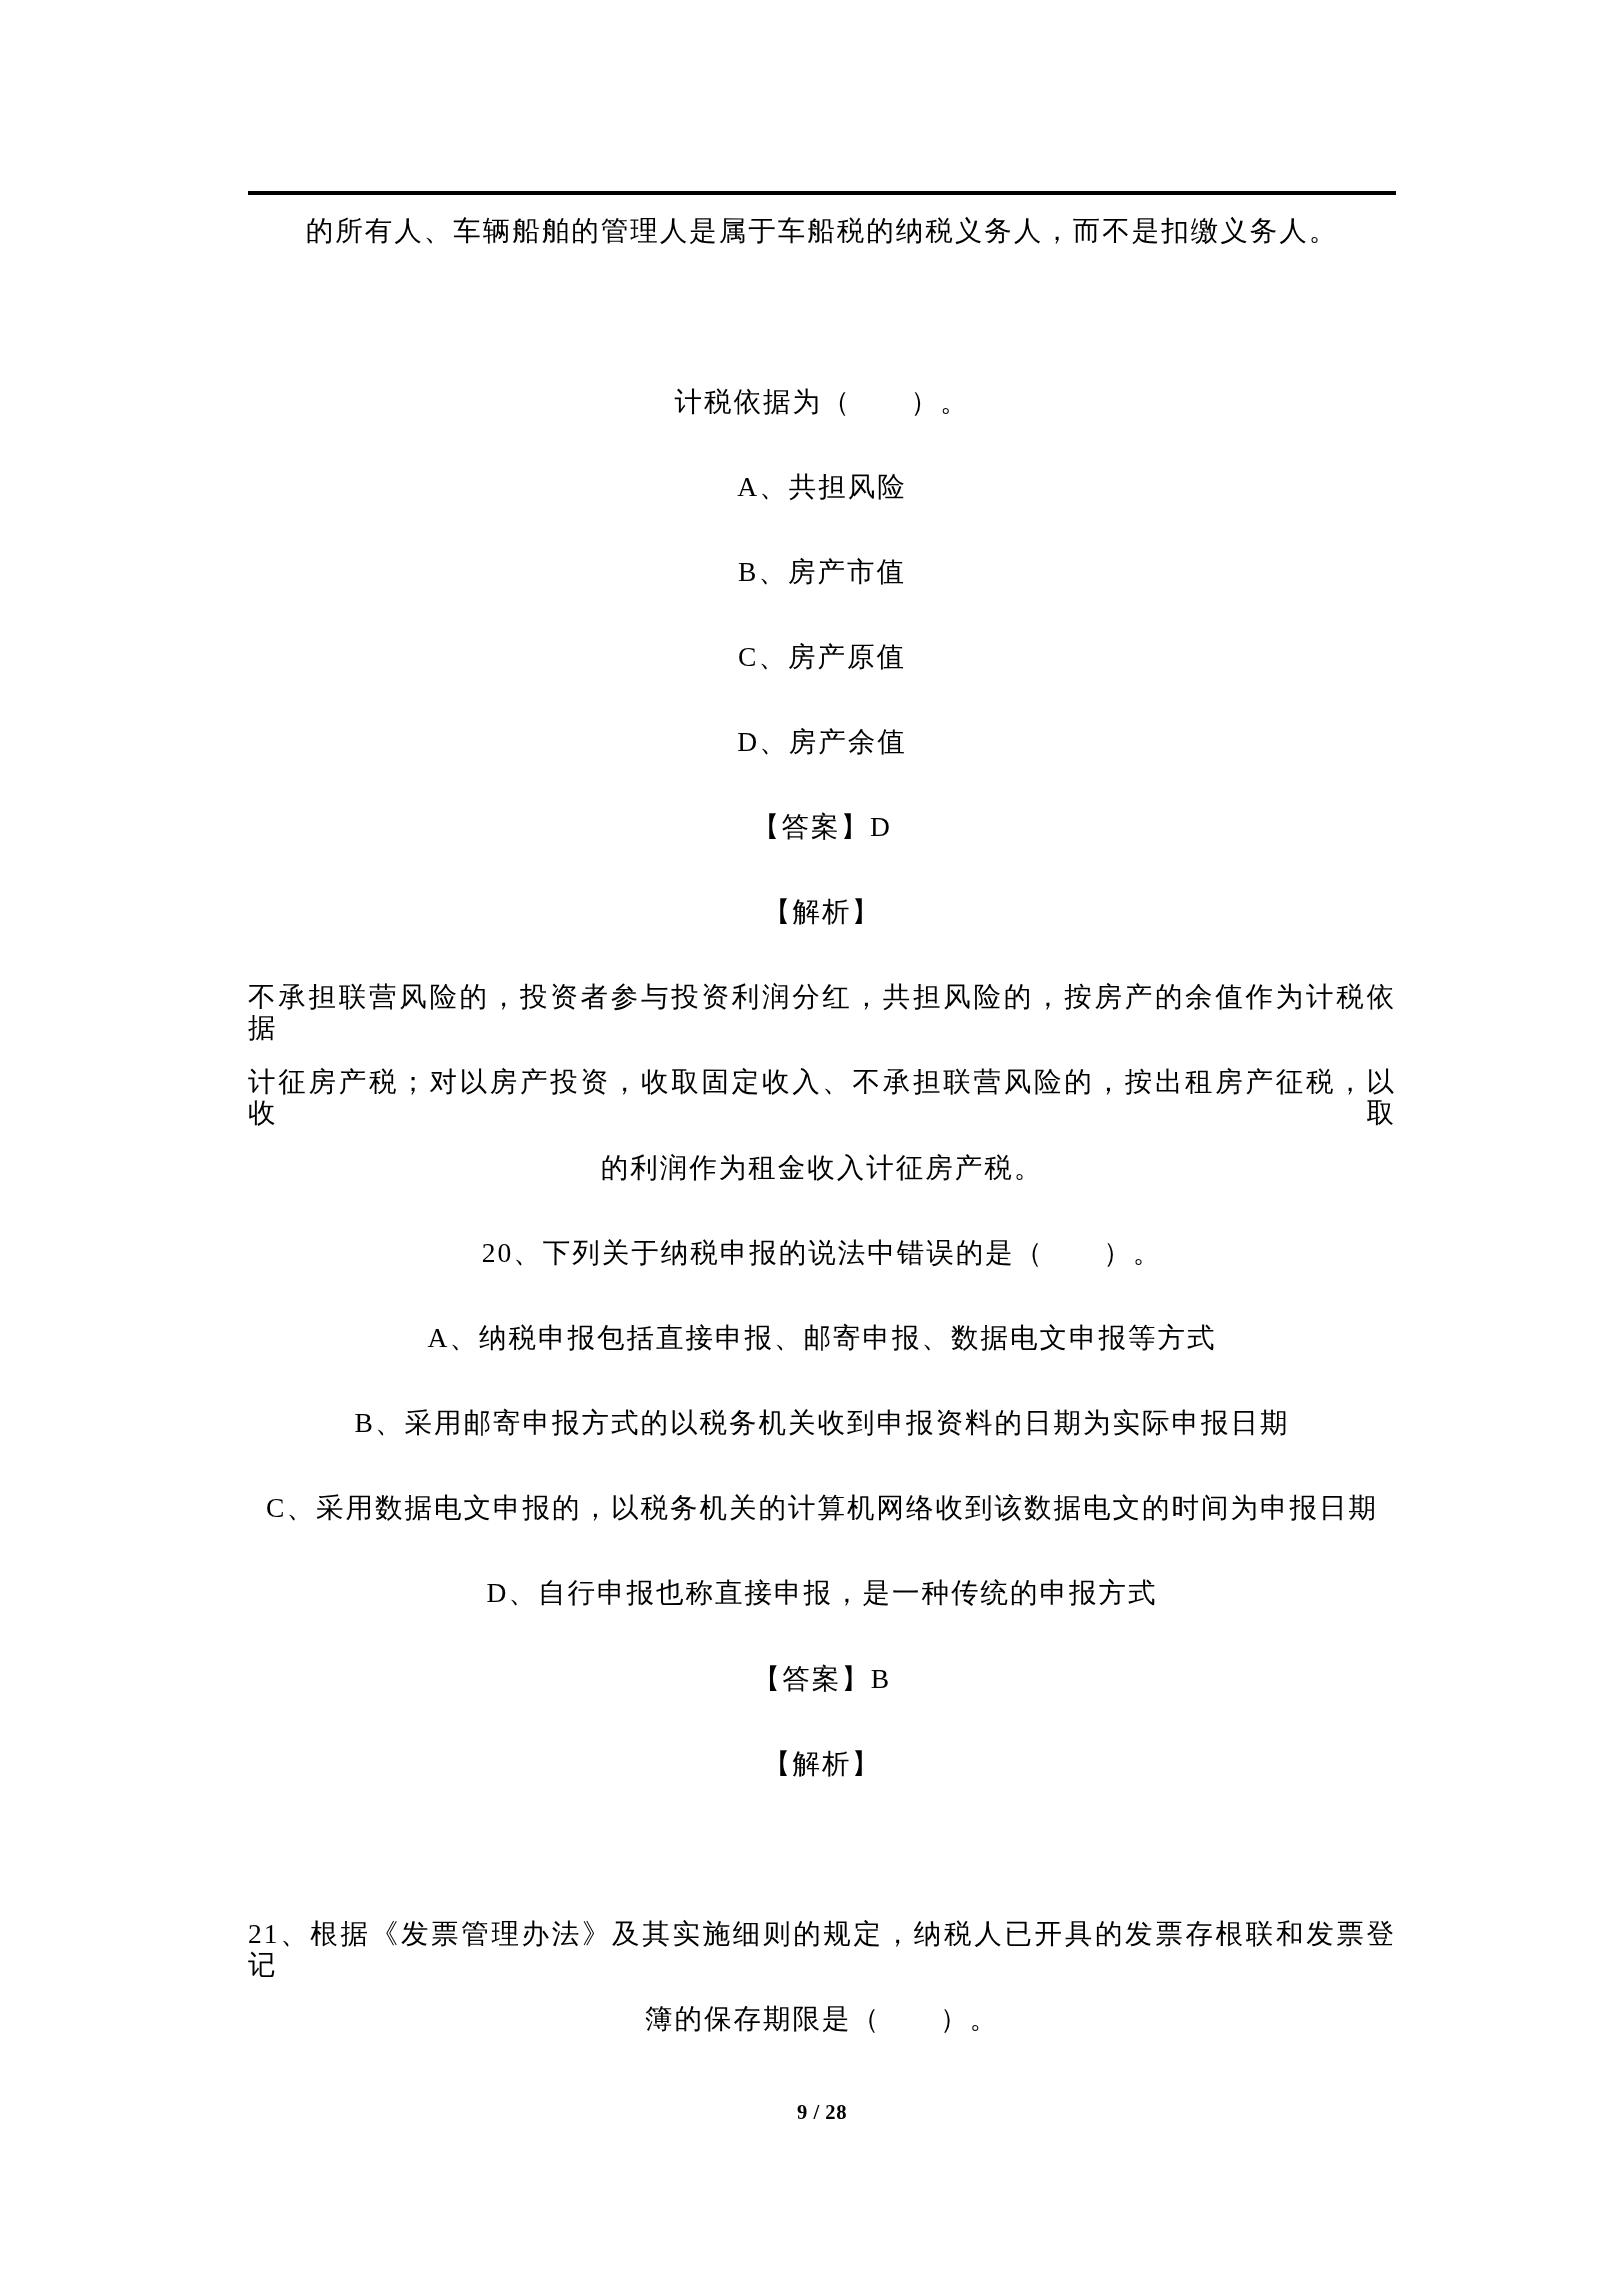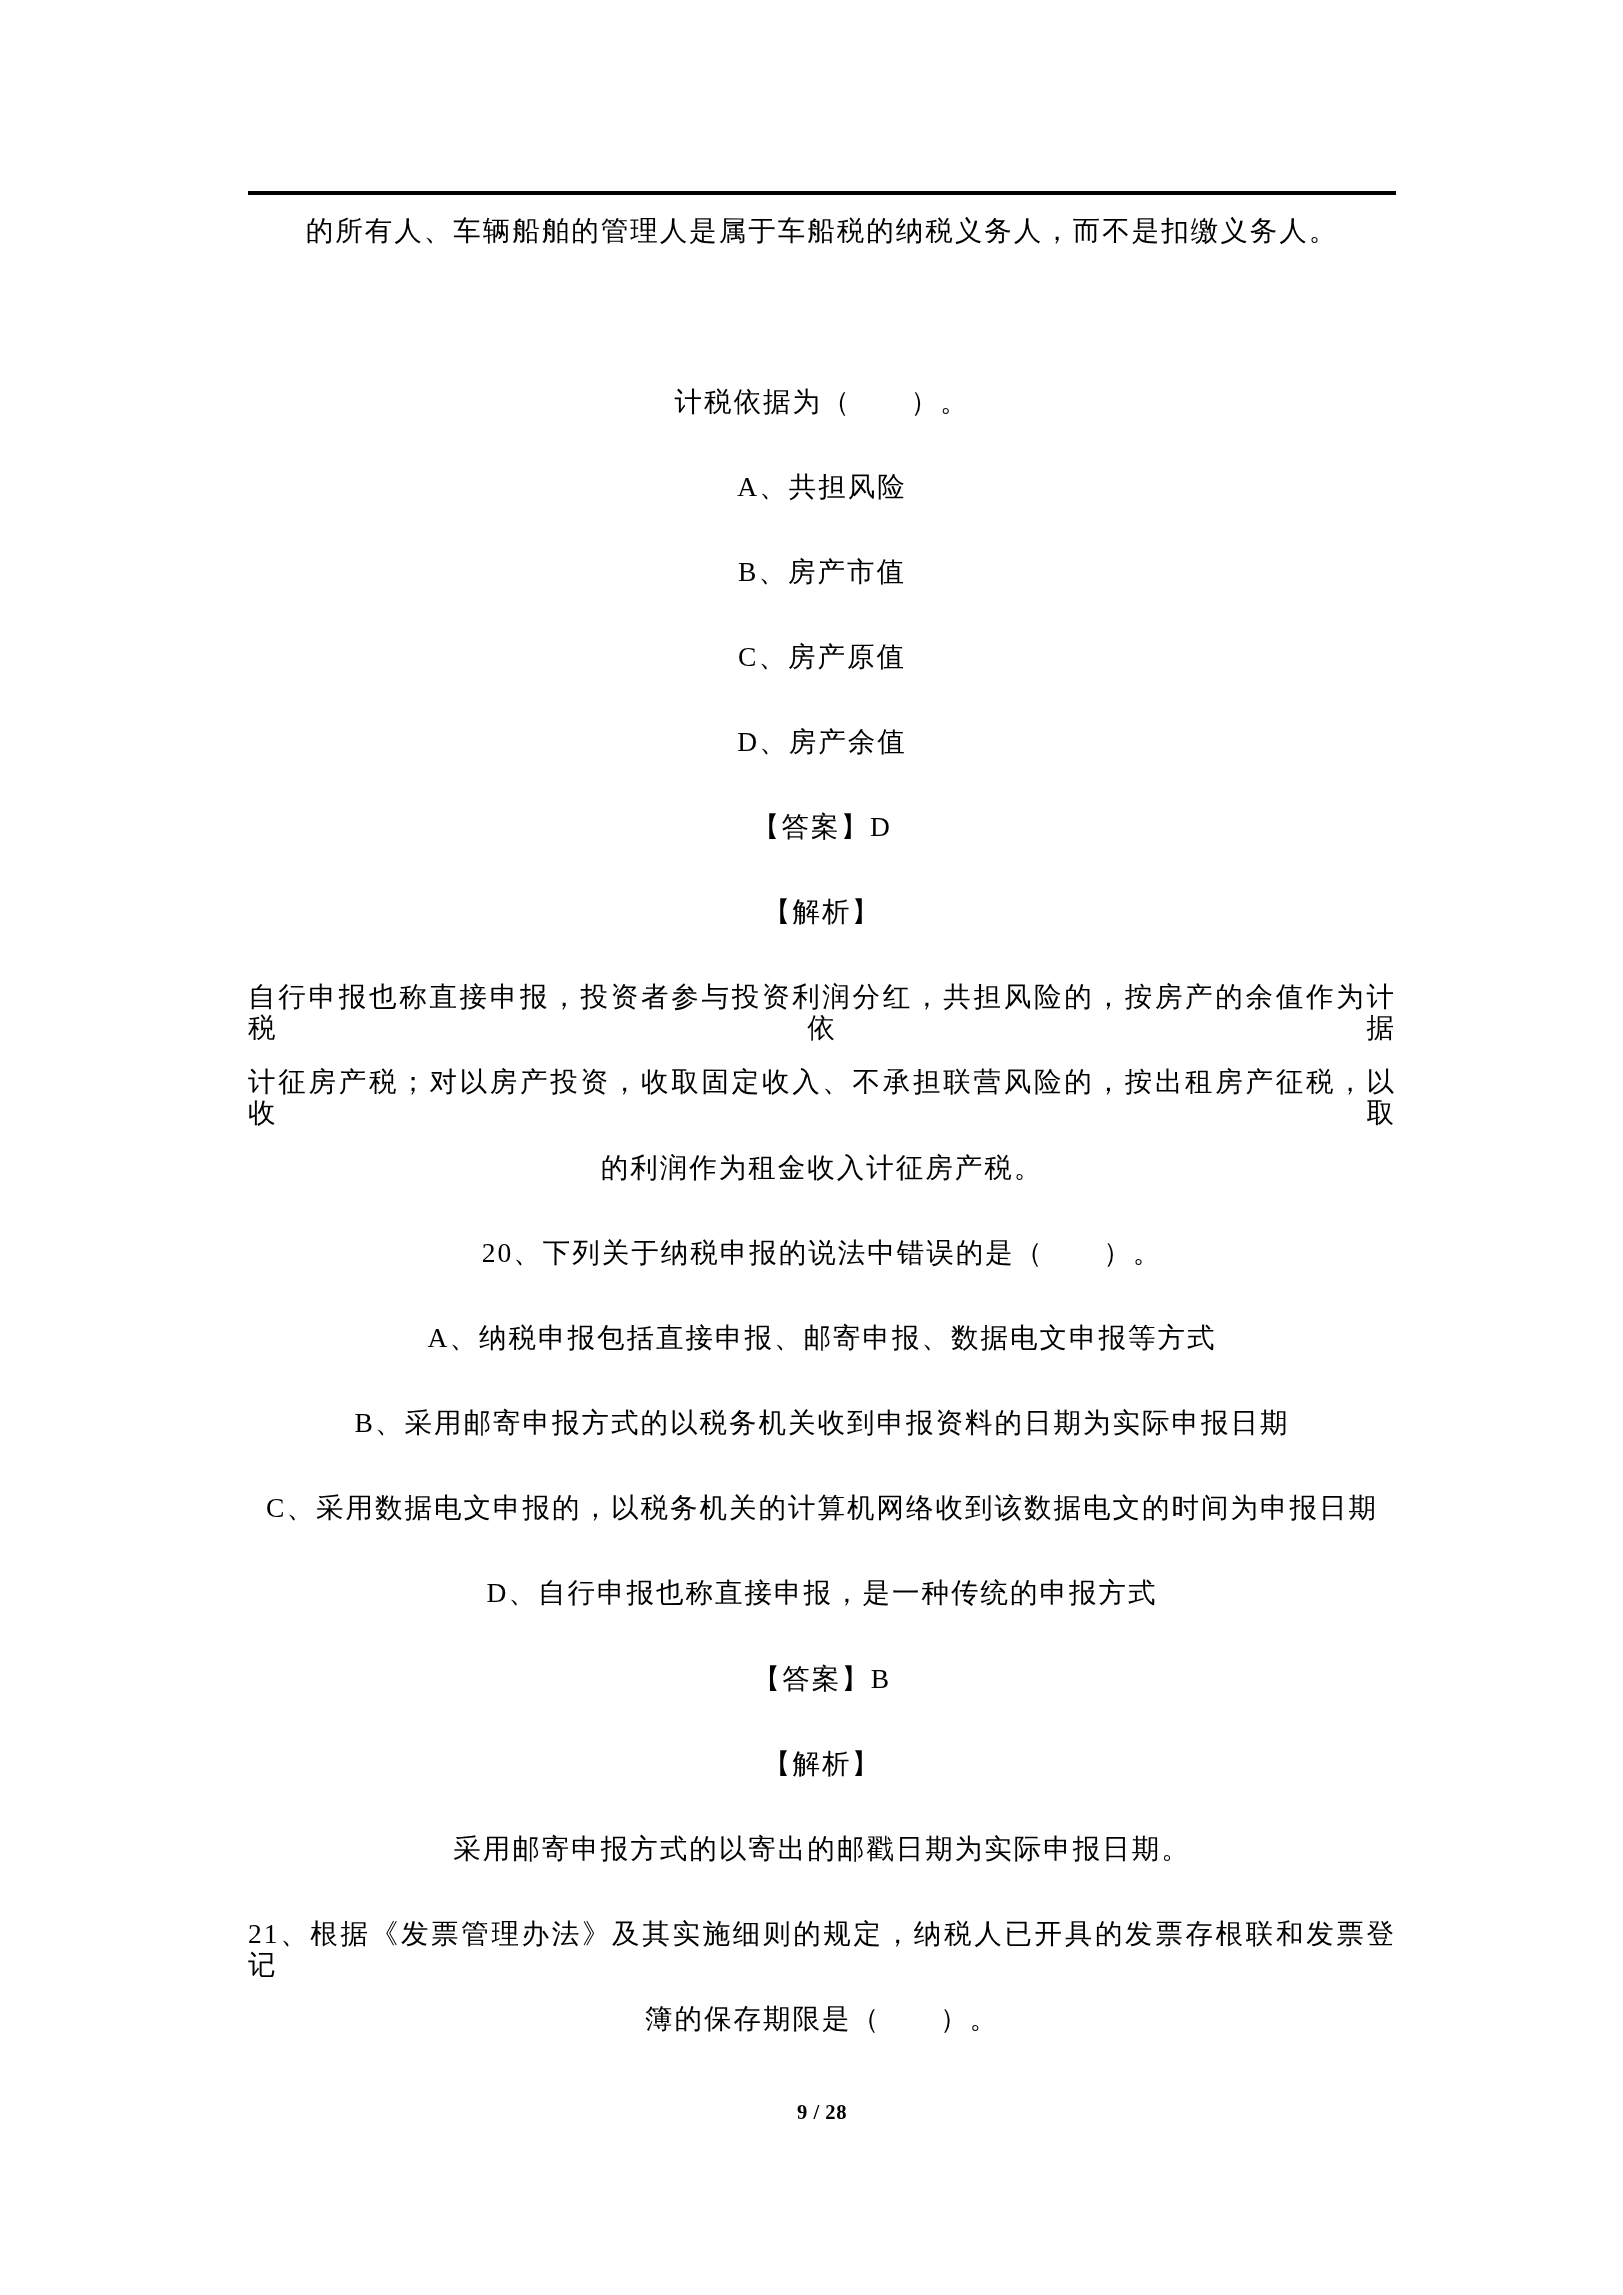--- a/index.html
+++ b/index.html
@@ -60,32 +60,31 @@
 
   <div class="line" style="top:215px">的所有人、车辆船舶的管理人是属于车船税的纳税义务人，而不是扣缴义务人。</div>
 
   <div class="line" style="top:386px">计税依据为（　　）。</div>
   <div class="line" style="top:471px">A、共担风险</div>
   <div class="line" style="top:556px">B、房产市值</div>
   <div class="line" style="top:641px">C、房产原值</div>
   <div class="line" style="top:726px">D、房产余值</div>
   <div class="line" style="top:811px">【答案】D</div>
   <div class="line" style="top:896px">【解析】</div>
-  <div class="line justify" style="top:981px">自行申报也称直接申报，投资者参与投资利润分红，共担风险的，按房产的余值作为计税依据</div>
+  <div class="line justify" style="top:981px">不承担联营风险的，投资者参与投资利润分红，共担风险的，按房产的余值作为计税依据</div>
   <div class="line justify" style="top:1066px">计征房产税；对以房产投资，收取固定收入、不承担联营风险的，按出租房产征税，以收取</div>
   <div class="line" style="top:1152px">的利润作为租金收入计征房产税。</div>
 
   <div class="line" style="top:1237px">20、下列关于纳税申报的说法中错误的是（　　）。</div>
   <div class="line" style="top:1322px">A、纳税申报包括直接申报、邮寄申报、数据电文申报等方式</div>
   <div class="line" style="top:1407px">B、采用邮寄申报方式的以税务机关收到申报资料的日期为实际申报日期</div>
   <div class="line" style="top:1577px">D、自行申报也称直接申报，是一种传统的申报方式</div>
   <div class="line" style="top:1492px">C、采用数据电文申报的，以税务机关的计算机网络收到该数据电文的时间为申报日期</div>
   <div class="line" style="top:1663px">【答案】B</div>
   <div class="line" style="top:1748px">【解析】</div>
-  <div class="line" style="top:1833px">采用邮寄申报方式的以寄出的邮戳日期为实际申报日期。</div>
 
   <div class="line justify" style="top:1918px">21、根据《发票管理办法》及其实施细则的规定，纳税人已开具的发票存根联和发票登记</div>
   <div class="line" style="top:2003px">簿的保存期限是（　　）。</div>
 
   <div class="page-number">9 / 28</div>
 
 </div>
 
 
 </body></html>

